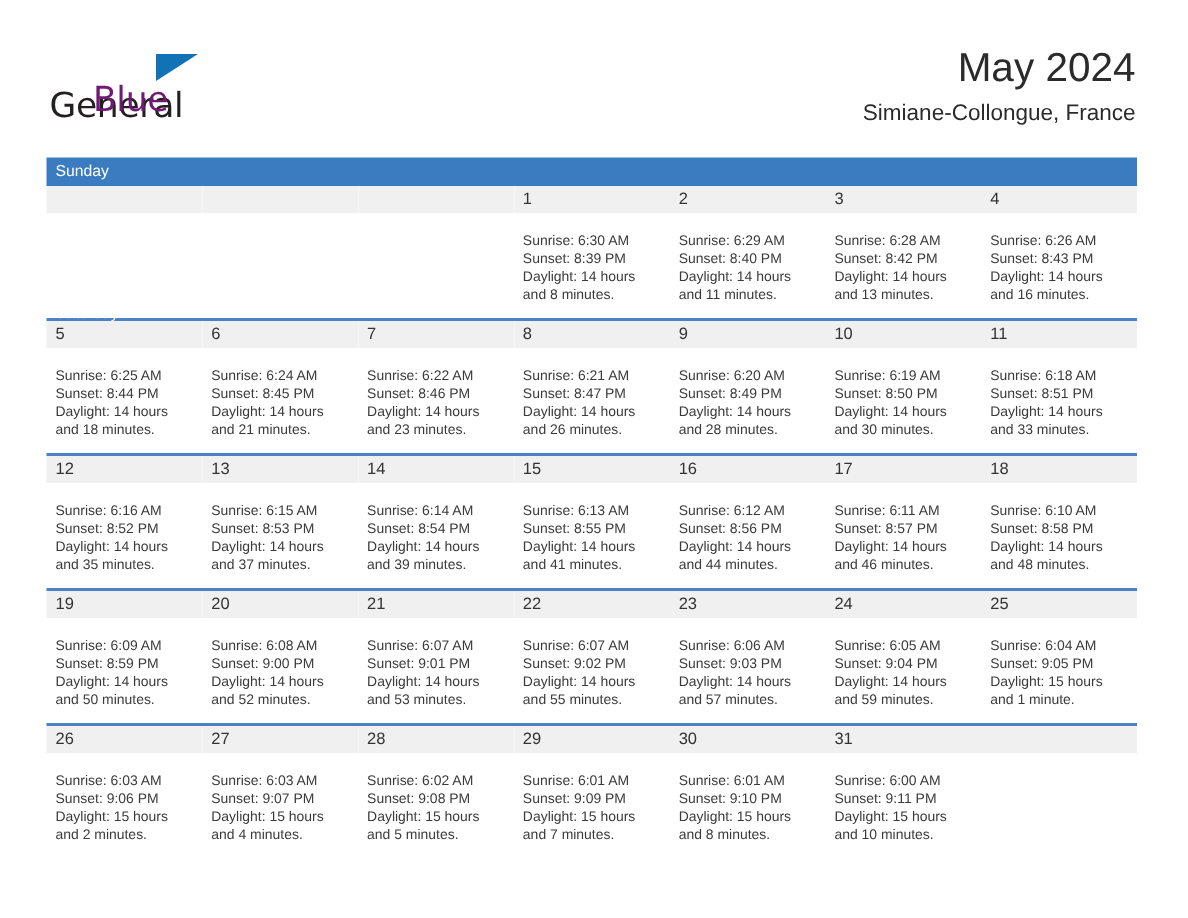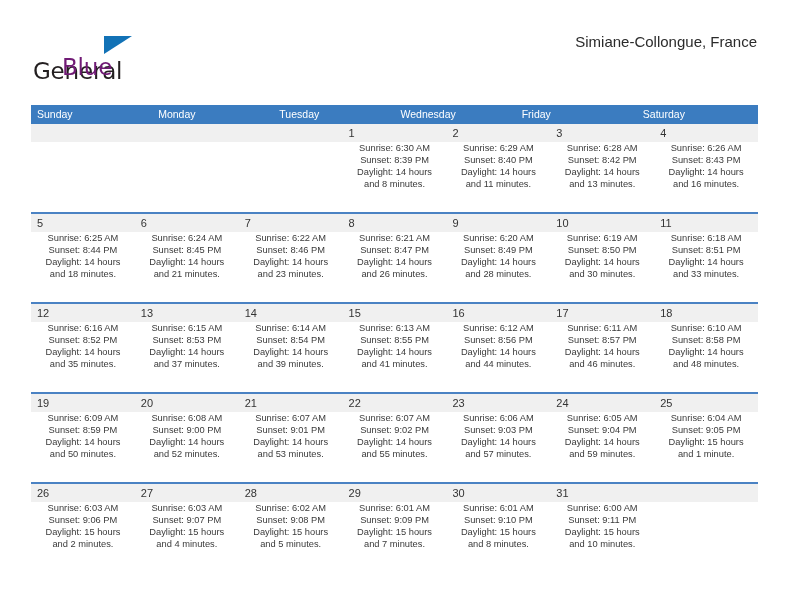--- a/index.html
+++ b/index.html
@@ -94,20 +94,21 @@
   .calendar {
     position: absolute;
     left: 31px;
     top: 105px;
     width: 727px;
   }
   .weekday-row {
     display: flex;
     background: #3b7cc0;
     height: 19px;
+    flex-direction: column;
   }
   .weekday {
     flex: 1 1 0;
     color: #ffffff;
     font-size: 10.5px;
     line-height: 19px;
     padding-left: 6px;
     box-sizing: border-box;
     white-space: nowrap;
   }
@@ -134,42 +135,42 @@
   }
   .day-cell.empty .daynum-band { background: #f0f0f0; }
   .daynum {
     font-size: 11px;
     color: #333333;
     line-height: 18px;
     padding-left: 6px;
     display: block;
   }
   .day-info {
-    padding: 0 6px 0 6px;
+    padding: 12px 6px 0 6px;
     font-size: 9.3px;
     line-height: 12.1px;
     color: #3a3a3a;
-    text-align: center;
   }
   .day-info div { white-space: nowrap; }
 </style>
 </head>
 <body>
 
 <div class="page">
 
   <div class="topbar">
 
     <div class="brand">
       <span class="brand-general">General</span>
       <span class="brand-tri"></span>
       <span class="brand-blue">Blue</span>
     </div>
 
     <div class="titles">
+      <div class="cal-title">May 2024</div>
       <div class="cal-subtitle">Simiane-Collongue, France</div>
     </div>
 
   </div>
 
   <div class="calendar">
 
     <div class="weekday-row">
       <div class="weekday">Sunday</div>
       <div class="weekday">Monday</div>

